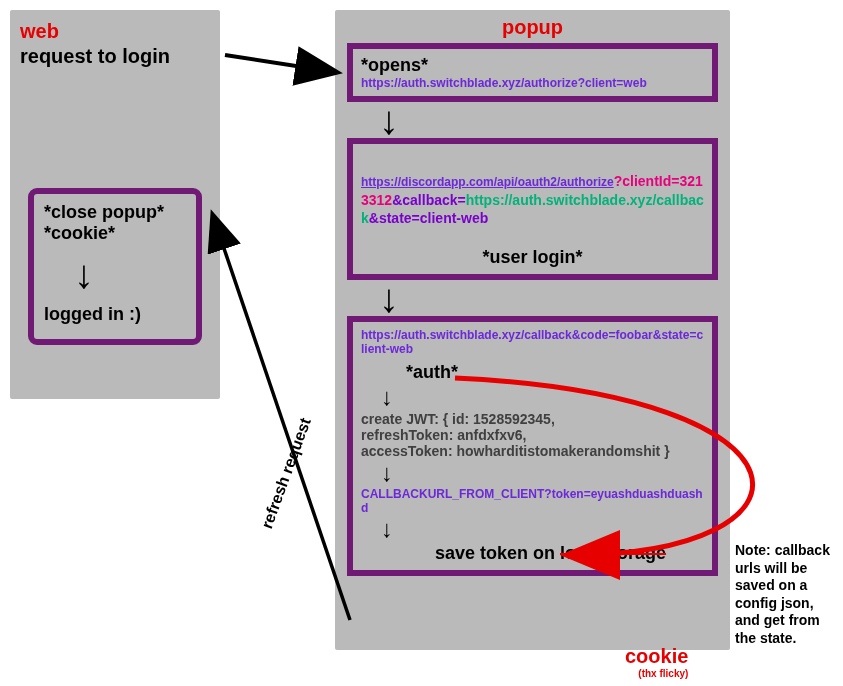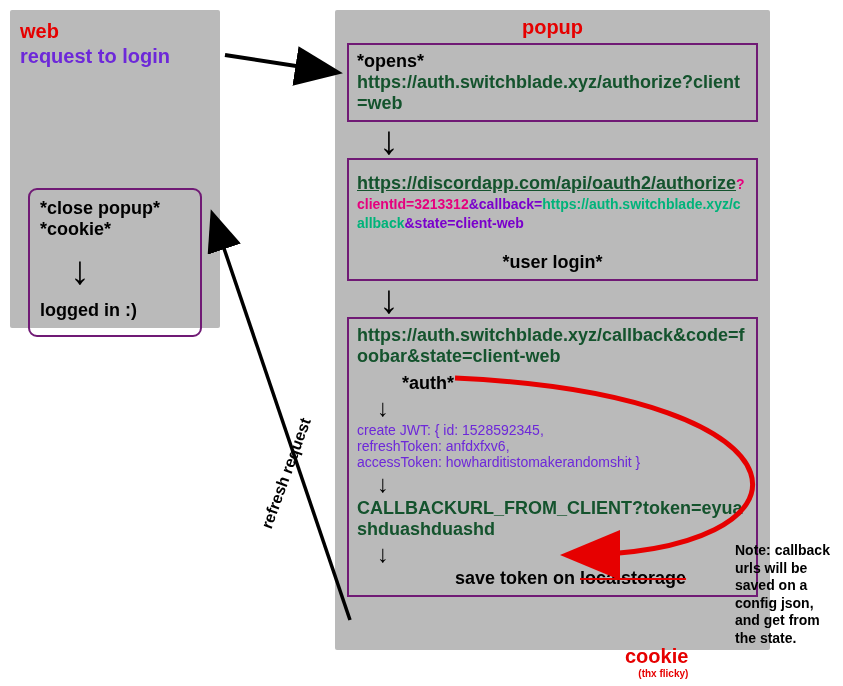--- a/index.html
+++ b/index.html
@@ -16,50 +16,50 @@
     background: #bababa;
     position: absolute;
     border-radius: 2px;
   }
   .title-red {
     color: #e60000;
     font-weight: bold;
     font-size: 20px;
   }
   .label-black {
-    color: #6d28d9;
+    color: #000000;
     font-weight: bold;
     font-size: 20px;
   }
   .box {
-    border: 2px solid #701a75;
+    border: 6px solid #701a75;
     padding: 6px 8px;
     margin: 4px 8px;
     background: transparent;
   }
   .action {
     font-weight: bold;
     font-size: 18px;
     color: #000;
   }
   .url-blue {
-    color: #14532d;
+    color: #6d28d9;
     font-weight: bold;
-    font-size: 18px;
+    font-size: 12px;
     word-break: break-all;
     text-decoration: underline;
   }
   .url-noline { text-decoration: none; }
   .seg-pink { color: #e6007e; }
   .seg-green { color: #00b37a; }
   .seg-purple { color: #7a00cc; }
   .small-text {
     font-size: 14px;
-    font-weight: normal;
-    color: #6d28d9;
+    font-weight: bold;
+    color: #404040;
   }
   .arrow-down {
     font-size: 40px;
     line-height: 28px;
     font-weight: bold;
     text-align: left;
     margin-left: 40px;
   }
   .arrow-down-sm {
     font-size: 24px;
@@ -98,43 +98,43 @@
   svg.overlay {
     position: absolute;
     top: 0; left: 0;
     width: 843px; height: 686px;
     pointer-events: none;
   }
 </style>
 </head>
 <body>
 
-<div class="panel" style="left:10px; top:10px; width:210px; height:318px; padding:10px 10px;">
+<div class="panel" style="left:10px; top:10px; width:210px; height:389px; padding:10px 10px;">
   <div class="title-red">web</div>
   <div class="label-black" style="margin-top:2px;">request to login</div>
 
   <div class="box" style="margin-top:120px; padding:8px 10px 14px 10px;border-radius:9px;">
     <div class="action">*close popup*</div>
     <div class="action">*cookie*</div>
     <div class="arrow-down" style="margin:16px 0 16px 30px;">↓</div>
     <div class="action">logged in :)</div>
   </div>
 </div>
 
-<div class="panel" style="left:335px; top:10px; width:435px; height:640px; padding:6px 4px;">
+<div class="panel" style="left:335px; top:10px; width:395px; height:640px; padding:6px 4px;">
   <div class="title-red" style="text-align:center;">popup</div>
 
   <div class="box">
     <div class="action">*opens*</div>
     <div class="url-blue url-noline">https://auth.switchblade.xyz/authorize?client=web</div>
   </div>
 
   <div class="arrow-down">↓</div>
 
-  <div class="box" style="padding-top:12px;">
+  <div class="box" style="padding-top:28px;">
     <div style="font-size:14px; font-weight:bold; word-break:break-all; line-height:1.3;">
       <span class="url-blue">https://discordapp.com/api/oauth2/authorize</span><span class="seg-pink">?</span><span class="seg-pink">clientId=3213312</span><span class="seg-purple">&amp;</span><span class="seg-purple">callback=</span><span class="seg-green">https://auth.switchblade.xyz/callback</span><span class="seg-purple">&amp;</span><span class="seg-purple">state=client-web</span>
     </div>
     <div class="action" style="text-align:center; margin-top:20px;">*user login*</div>
   </div>
 
   <div class="arrow-down">↓</div>
 
   <div class="box">
     <div class="url-blue url-noline">https://auth.switchblade.xyz/callback&amp;code=foobar&amp;state=client-web</div>

